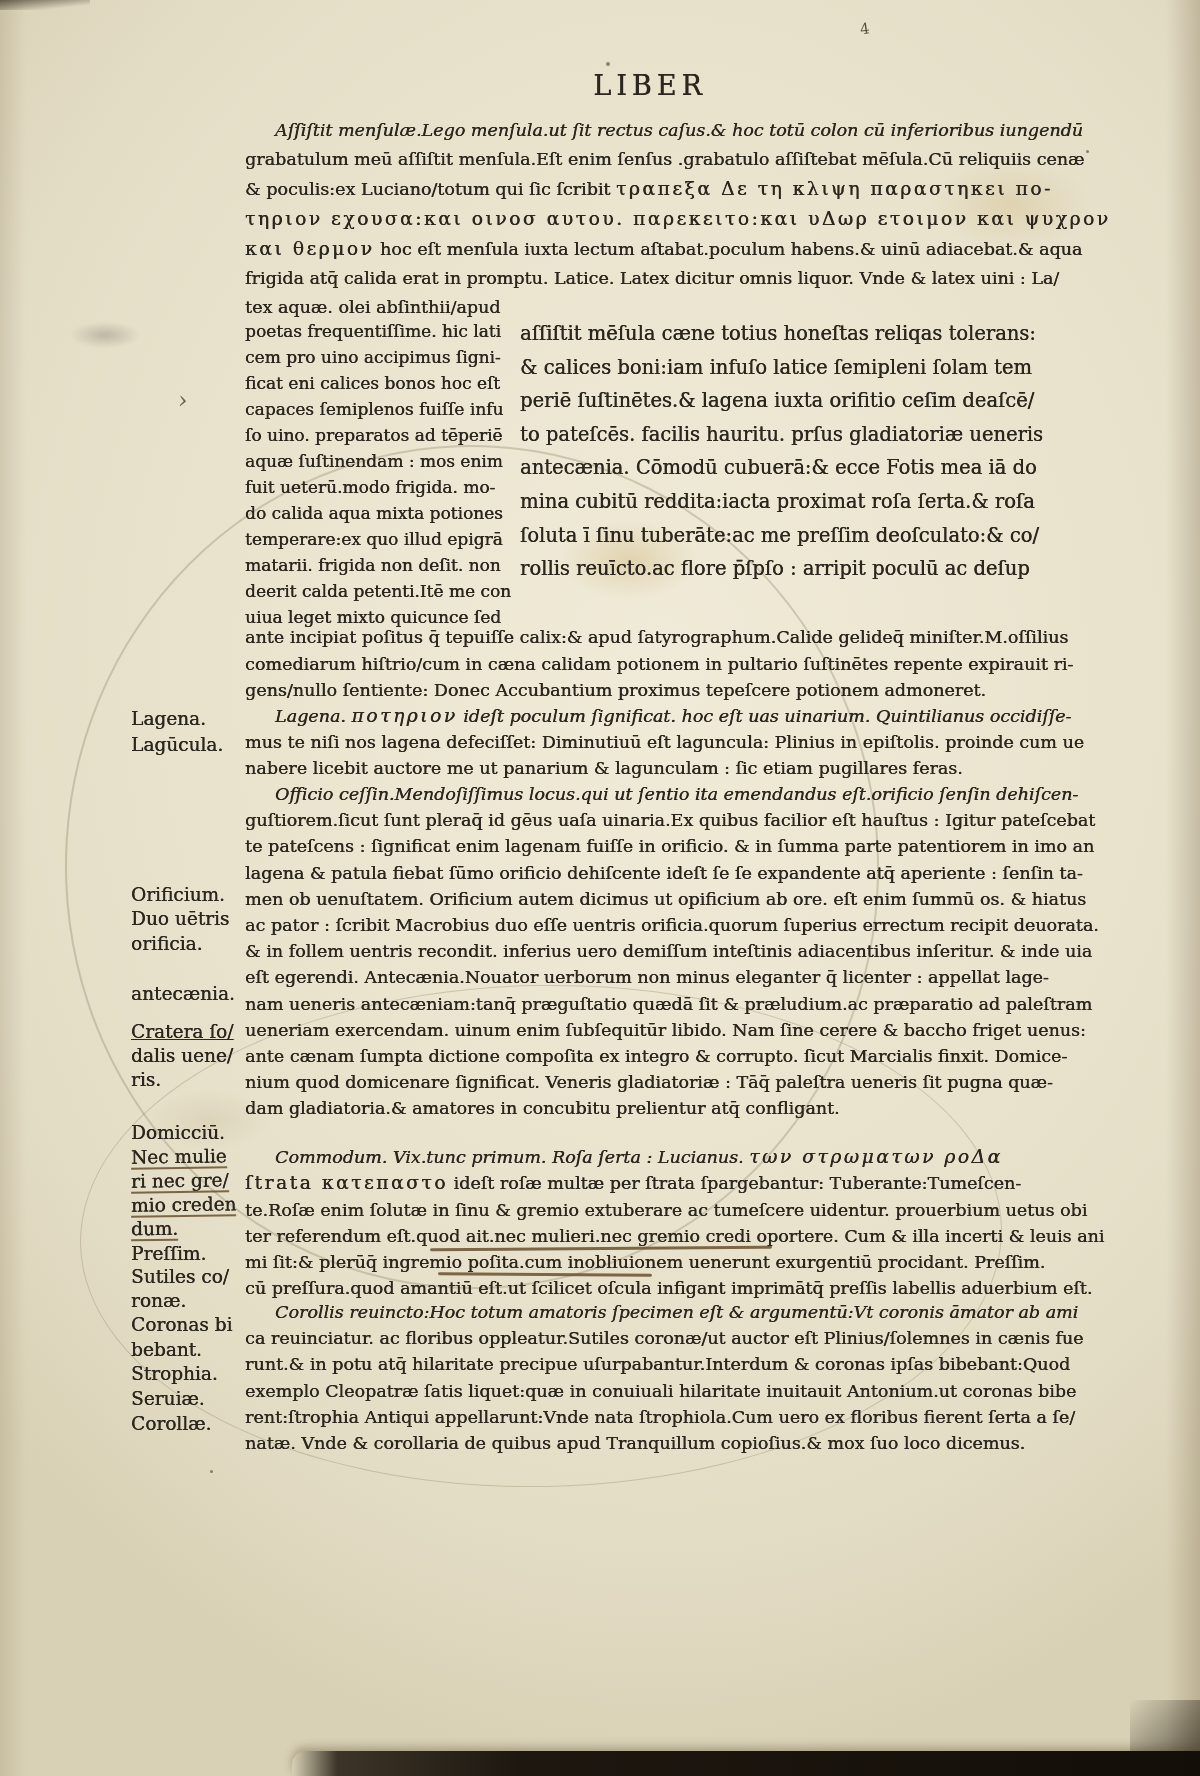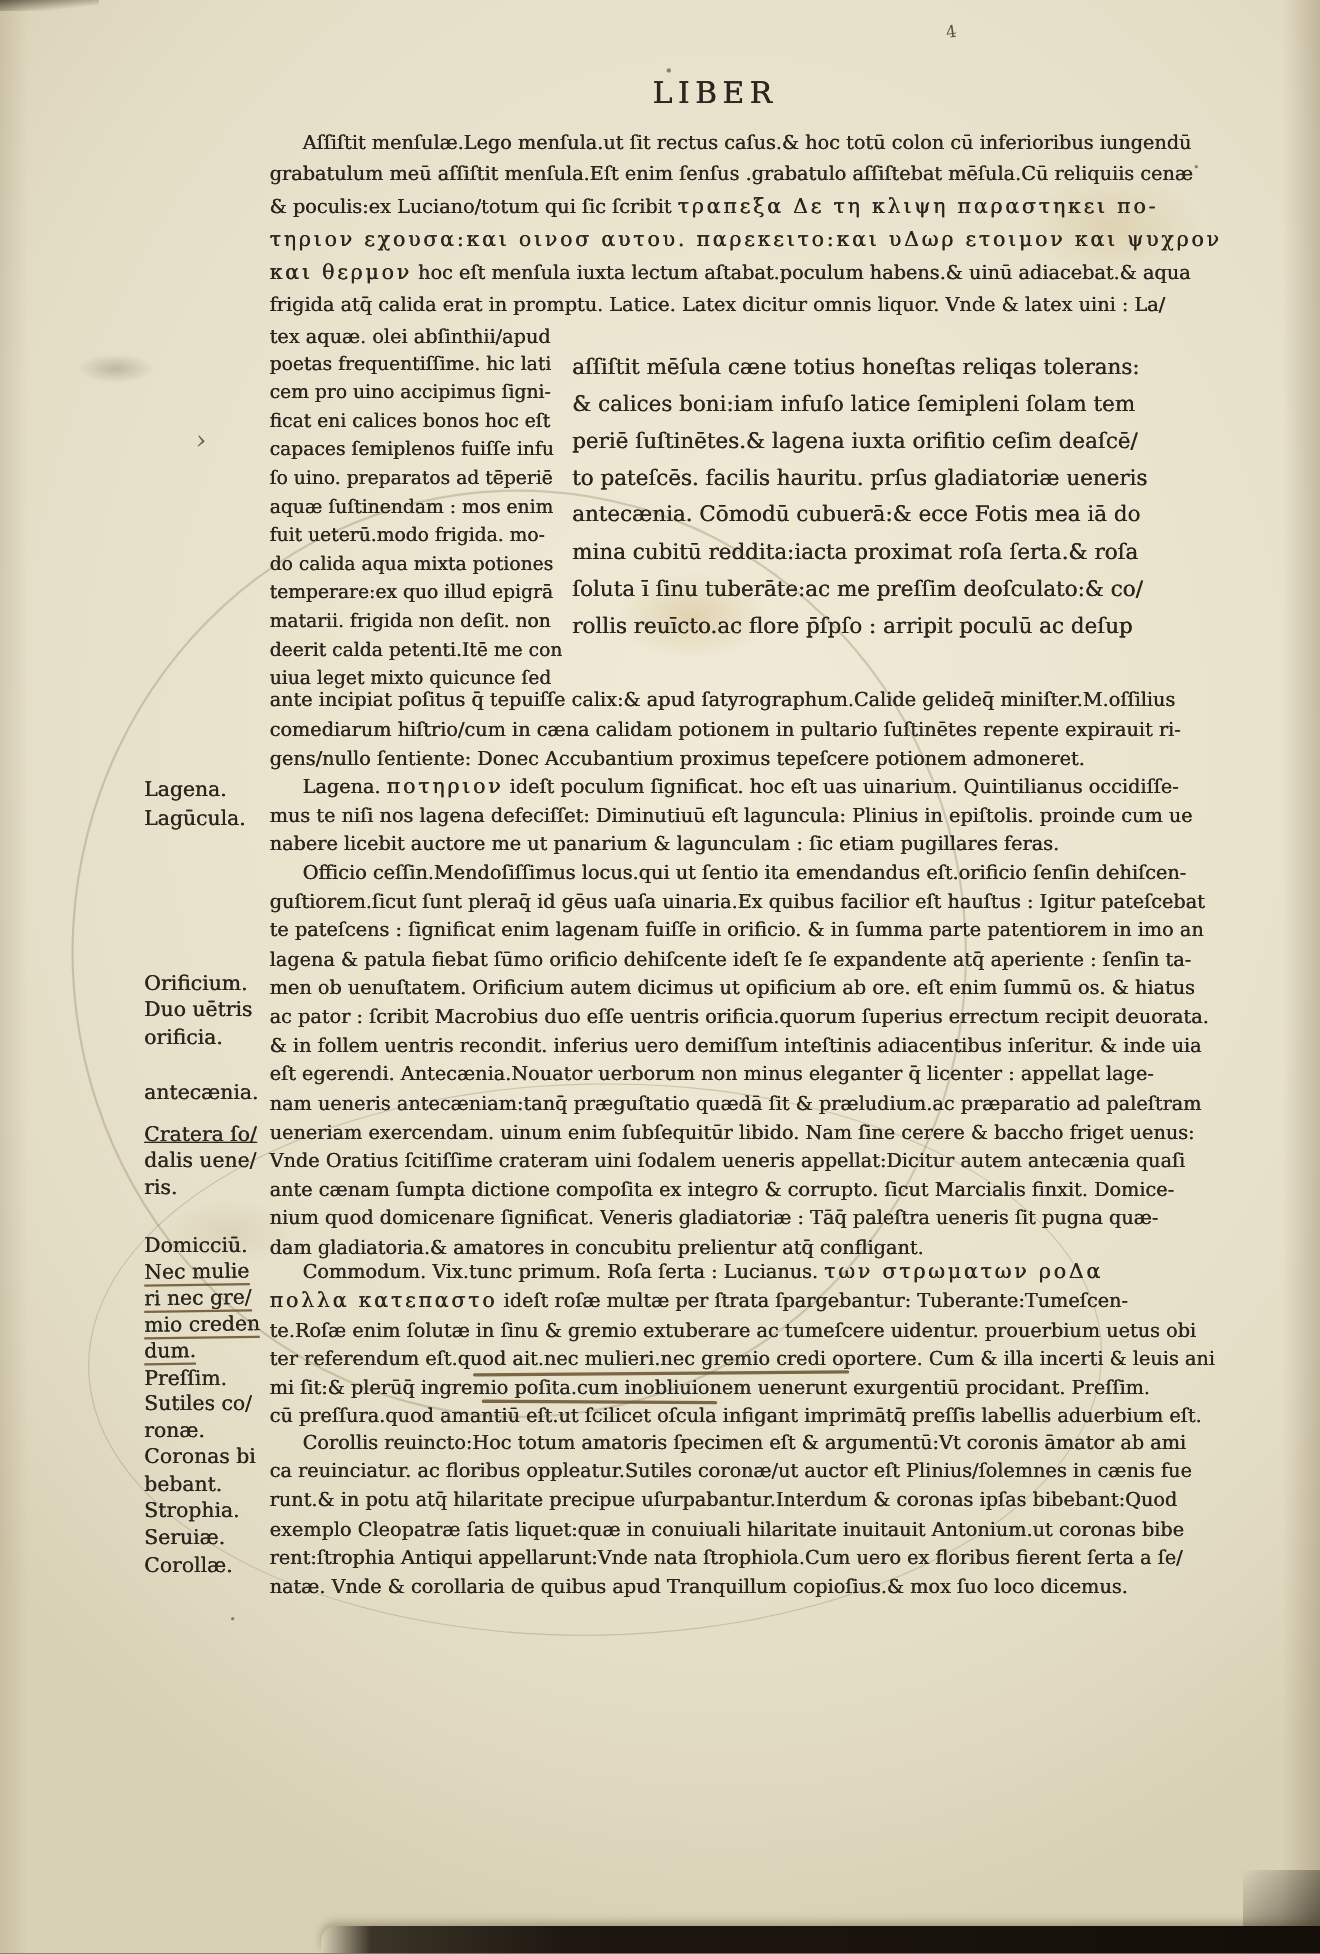--- a/index.html
+++ b/index.html
@@ -52,21 +52,21 @@
   .mark-chevron{left:178px;top:386px;font-size:24px;transform:rotate(4deg);color:rgba(52,42,26,.7);}
   .ink-underline-mark{position:absolute;height:2.5px;background:rgba(104,80,46,.85);border-radius:2px;}
   .ink-u1{left:430px;top:1247px;width:342px;transform:rotate(-.45deg);}
   .ink-u2{left:438px;top:1273px;width:214px;transform:rotate(.35deg);}
   
   .txt{position:absolute;white-space:nowrap;
     text-shadow:0.35px 0 0 currentColor;}
   .header-liber{left:545px;top:70px;width:210px;text-align:center;
     font-size:27px;letter-spacing:5px;}
   .para .line{display:block;}
-  .para .line.indent{padding-left:30px;}
+  .para .line.indent{padding-left:30px;font-style:italic;}
   .p1{left:245px;top:116px;width:822px;font-size:17.5px;line-height:29px;}
   .gloss-left{left:245px;top:318px;width:270px;font-size:17px;line-height:26px;}
   .lemma-right{left:520px;top:317px;width:548px;font-size:19.5px;line-height:33.6px;}
   .p-cont{left:245px;top:624px;width:822px;font-size:17.5px;line-height:26.5px;}
   .p-lagena{left:245px;top:703px;width:822px;font-size:17.5px;line-height:26px;}
   .p-officio{left:245px;top:781px;width:822px;font-size:17.5px;line-height:26.2px;}
   .p-commodum{left:245px;top:1144px;width:822px;font-size:17.5px;line-height:26.3px;}
   .p-corollis{left:245px;top:1299px;width:822px;font-size:17.5px;line-height:26.2px;}
   .greek{letter-spacing:2.5px;font-size:1.07em;}
   .marginalia{left:131px;top:0;width:118px;height:1776px;font-size:18.5px;}
@@ -154,29 +154,28 @@
       <div class="line indent">Officio ceſſin.Mendoſiſſimus locus.qui ut ſentio ita emendandus eſt.orificio ſenſin dehiſcen-</div>
       <div class="line">guſtiorem.ſicut ſunt pleraq̄ id gēus uaſa uinaria.Ex quibus facilior eſt hauſtus : Igitur pateſcebat</div>
       <div class="line">te pateſcens : ſignificat enim lagenam fuiſſe in orificio. &amp; in ſumma parte patentiorem in imo an</div>
       <div class="line">lagena &amp; patula fiebat ſūmo orificio dehiſcente ideſt ſe ſe expandente atq̄ aperiente : ſenſin ta-</div>
       <div class="line">men ob uenuſtatem. Orificium autem dicimus ut opificium ab ore. eſt enim ſummū os. &amp; hiatus</div>
       <div class="line">ac pator : ſcribit Macrobius duo eſſe uentris orificia.quorum ſuperius errectum recipit deuorata.</div>
       <div class="line">&amp; in follem uentris recondit. inferius uero demiſſum inteſtinis adiacentibus inſeritur. &amp; inde uia</div>
       <div class="line">eſt egerendi.   Antecænia.Nouator uerborum non minus eleganter q̄ licenter : appellat lage-</div>
       <div class="line">nam ueneris antecæniam:tanq̄ præguſtatio quædā ſit &amp; præludium.ac præparatio ad paleſtram</div>
       <div class="line">ueneriam exercendam. uinum enim ſubſequitūr libido. Nam ſine cerere &amp; baccho friget uenus:</div>
-      <div class="line">Vnde Oratius ſcitiſſime crateram uini ſodalem ueneris appellat:Dicitur autem antecænia quaſi</div>
       <div class="line">ante cænam ſumpta dictione compoſita ex integro &amp; corrupto. ſicut Marcialis finxit. Domice-</div>
       <div class="line">nium quod domicenare ſignificat.   Veneris gladiatoriæ : Tāq̄ paleſtra ueneris ſit pugna quæ-</div>
       <div class="line">dam gladiatoria.&amp; amatores in concubitu prelientur atq̄ confligant.</div>
     </div>
 
   <div class="txt para p-commodum">
       <div class="line indent"><span>Commodum. Vix.tunc primum.   Roſa ſerta : Lucianus. </span><span class="greek">των στρωματων ροΔα</span></div>
-      <div class="line"><span class="greek">πολλα κατεπαστο</span><span> ideſt roſæ multæ per ſtrata ſpargebantur:   Tuberante:Tumeſcen-</span></div>
+      <div class="line"><span class="greek">ſtrata κατεπαστο</span><span> ideſt roſæ multæ per ſtrata ſpargebantur:   Tuberante:Tumeſcen-</span></div>
       <div class="line">te.Roſæ enim ſolutæ in ſinu &amp; gremio extuberare ac tumeſcere uidentur. prouerbium uetus obi</div>
       <div class="line">ter referendum eſt.quod ait.nec mulieri.nec gremio credi oportere. Cum &amp; illa incerti &amp; leuis ani</div>
       <div class="line">mi ſit:&amp; plerūq̄ ingremio poſita.cum inobliuionem uenerunt exurgentiū procidant.   Preſſim.</div>
       <div class="line">cū preſſura.quod amantiū eſt.ut ſcilicet oſcula infigant imprimātq̄ preſſis labellis aduerbium eſt.</div>
     </div>
 
   <div class="txt para p-corollis">
       <div class="line indent">Corollis reuincto:Hoc totum amatoris ſpecimen eſt &amp; argumentū:Vt coronis āmator ab ami</div>
       <div class="line">ca reuinciatur. ac floribus oppleatur.Sutiles coronæ/ut auctor eſt Plinius/ſolemnes in cænis fue</div>
       <div class="line">runt.&amp; in potu atq̄ hilaritate precipue uſurpabantur.Interdum &amp; coronas ipſas bibebant:Quod</div>

